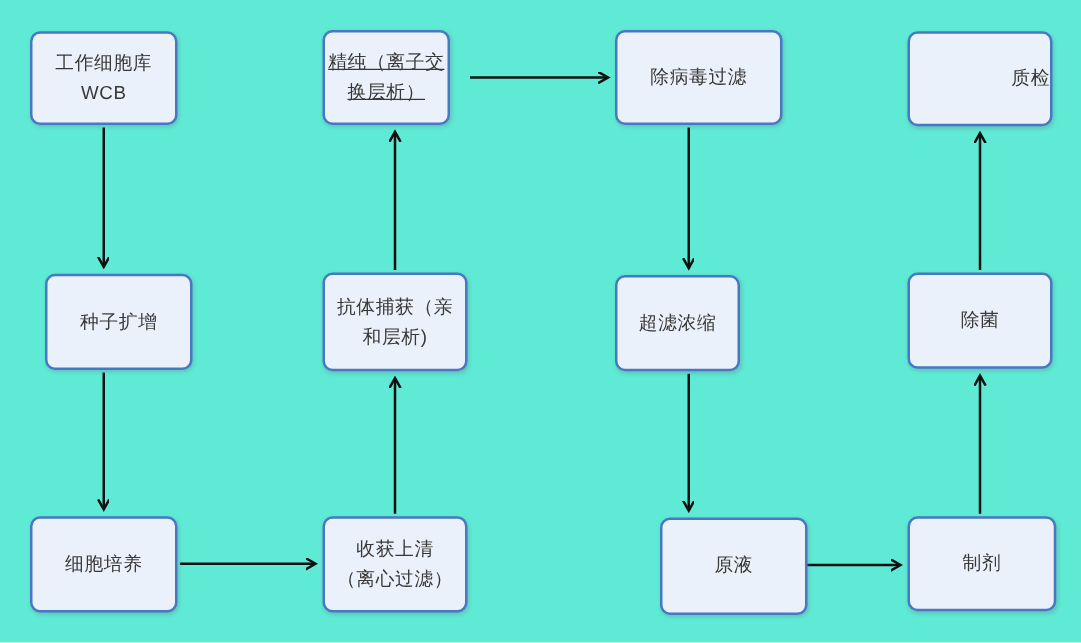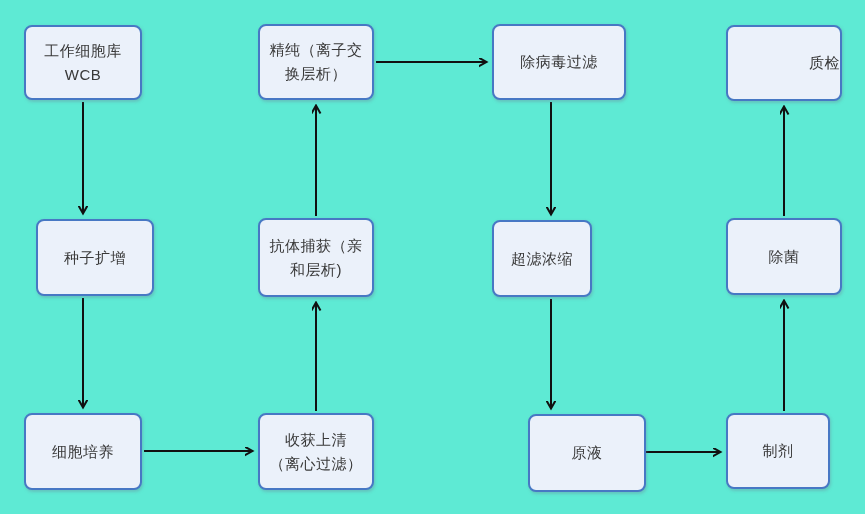--- a/index.html
+++ b/index.html
@@ -30,31 +30,31 @@
     font-size: 15px;
     line-height: 24px;
     white-space: pre-line;
     letter-spacing: 0.5px;
   }
   
   .n-wcb     { left: 24px;  top: 25px;  width: 118px; height: 75px; }
   .n-seed    { left: 24px;  top: 219px; width: 118px; height: 77px; margin-left: 12px; }
   .n-cell    { left: 24px;  top: 413px; width: 118px; height: 77px; }
   
-  .n-polish  { left: 258px; top: 24px;  width: 116px; height: 76px; }
+  .n-polish  { left: 258px; top: 24px;  width: 102px; height: 76px; text-decoration: underline; }
   .n-capture { left: 258px; top: 218px; width: 116px; height: 79px; }
   .n-harvest { left: 258px; top: 413px; width: 116px; height: 77px; }
   
   .n-virus   { left: 492px; top: 24px;  width: 134px; height: 76px; }
   .n-uf      { left: 492px; top: 220px; width: 100px; height: 77px; align-items: center; }
   .n-bulk    { left: 492px; top: 414px; width: 118px; height: 78px; margin-left: 36px; }
   
   .n-qc      { left: 726px; top: 25px;  width: 116px; height: 76px; justify-content: flex-end; }
   .n-sterile { left: 726px; top: 218px; width: 116px; height: 77px; }
-  .n-form    { left: 726px; top: 413px; width: 104px; height: 76px; }
+  .n-form    { left: 726px; top: 413px; width: 119px; height: 76px; }
 
   .arrows {
     position: absolute;
     left: 0; top: 0;
     width: 865px;
     height: 514px;
     pointer-events: none;
   }
   .arrows line {
     stroke: #111111;

